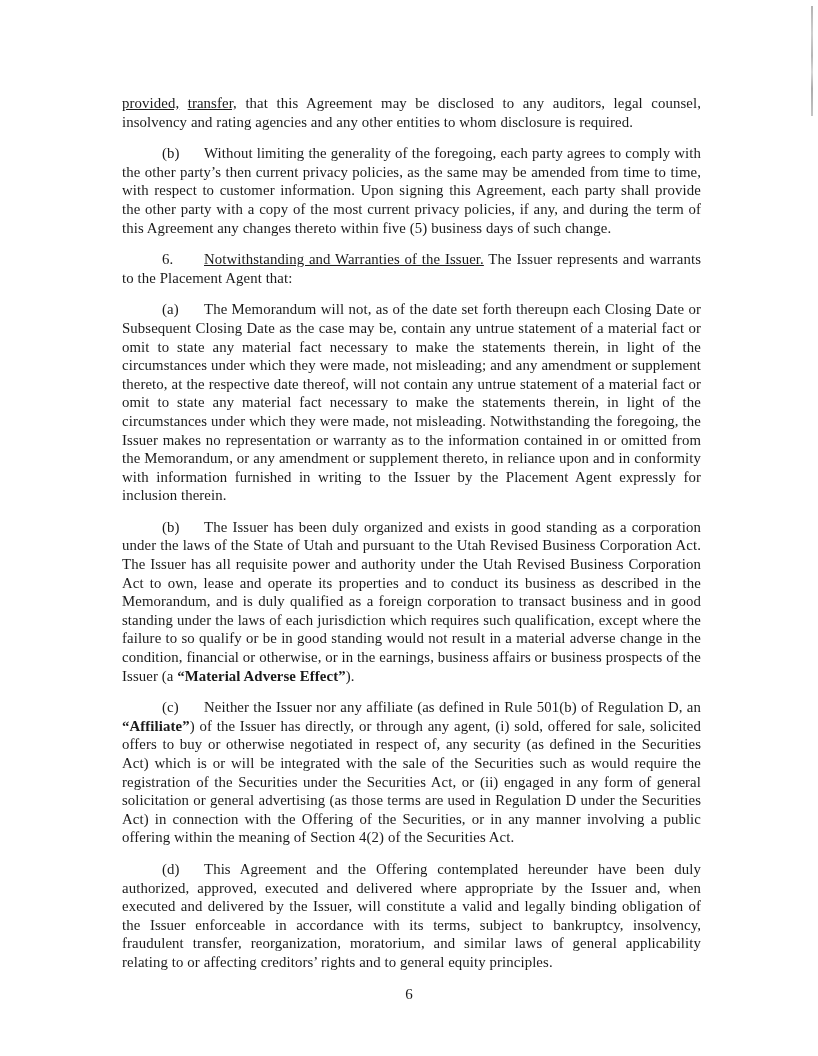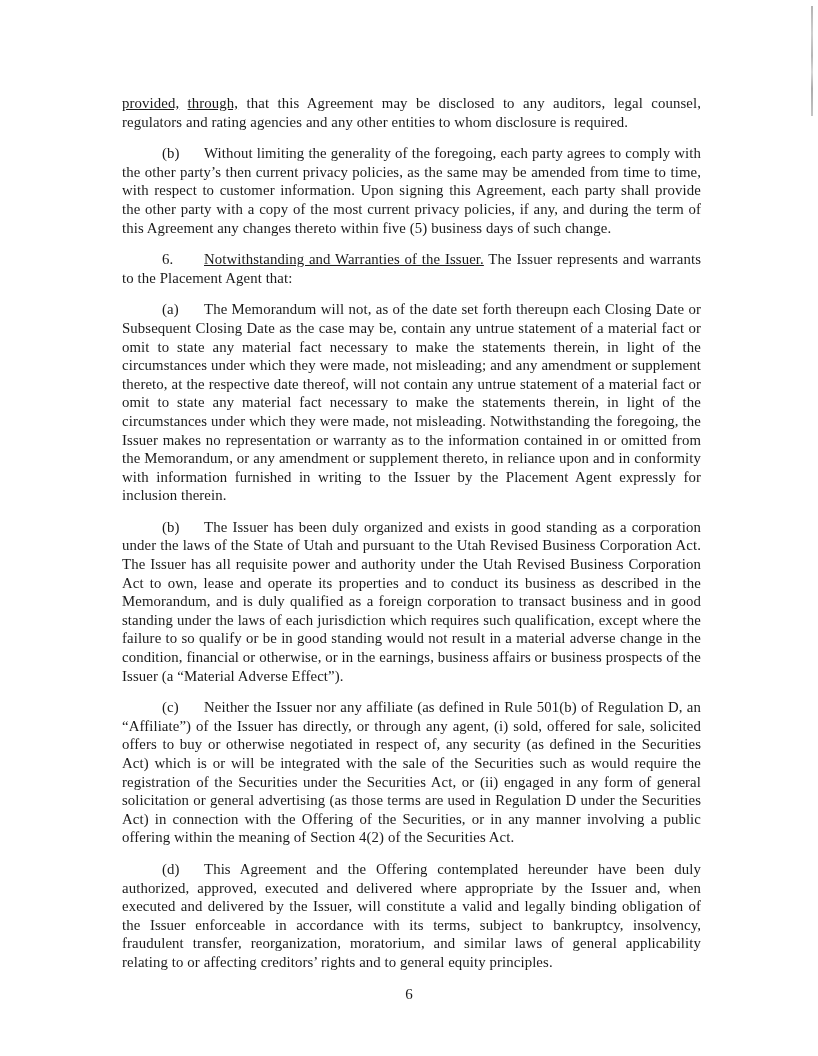--- a/index.html
+++ b/index.html
@@ -33,21 +33,21 @@
     text-indent: 40px;
   }
   p.para.noindent { text-indent: 0; }
   .plabel {
     display: inline-block;
     width: 42px;
     text-indent: 0;
     vertical-align: baseline;
   }
   .u { text-decoration: underline; }
-  .b { font-weight: normal; }
+  .b { font-weight: bold; }
   .pagenum {
     position: absolute;
     left: 0;
     top: 986px;
     width: 818px;
     text-align: center;
     font-size: 15px;
     color: #1a1a1a;
   }
   .scan-artifact {
@@ -64,21 +64,21 @@
 </style>
 </head>
 <body>
 
 <div class="page">
 
   <div class="scan-artifact"></div>
 
   <div class="textblock">
 
-    <p class="para noindent"><span class="u">provided,</span><span> </span><span class="u">through,</span><span> that this Agreement may be disclosed to any auditors, legal counsel, regulators and rating agencies and any other entities to whom disclosure is required.</span></p>
+    <p class="para noindent"><span class="u">provided,</span><span> </span><span class="u">transfer,</span><span> that this Agreement may be disclosed to any auditors, legal counsel, insolvency and rating agencies and any other entities to whom disclosure is required.</span></p>
 
     <p class="para"><span class="plabel">(b)</span><span>Without limiting the generality of the foregoing, each party agrees to comply with the other party’s then current privacy policies, as the same may be amended from time to time, with respect to customer information.  Upon signing this Agreement, each party shall provide the other party with a copy of the most current privacy policies, if any, and during the term of this Agreement any changes thereto within five (5) business days of such change.</span></p>
 
     <p class="para"><span class="plabel">6.</span><span class="u">Notwithstanding and Warranties of the Issuer.</span><span>  The Issuer represents and warrants to the Placement Agent that:</span></p>
 
     <p class="para"><span class="plabel">(a)</span><span>The Memorandum will not, as of the date set forth thereupn each Closing Date or Subsequent Closing Date as the case may be, contain any untrue statement of a material fact or omit to state any material fact necessary to make the statements therein, in light of the circumstances under which they were made, not misleading; and any amendment or supplement thereto, at the respective date thereof, will not contain any untrue statement of a material fact or omit to state any material fact necessary to make the statements therein, in light of the circumstances under which they were made, not misleading. Notwithstanding the foregoing, the Issuer makes no representation or warranty as to the information contained in or omitted from the Memorandum, or any amendment or supplement thereto, in reliance upon and in conformity with information furnished in writing to the Issuer by the Placement Agent expressly for inclusion therein.</span></p>
 
     <p class="para"><span class="plabel">(b)</span><span>The Issuer has been duly organized and exists in good standing as a corporation under the laws of the State of Utah and pursuant to the Utah Revised Business Corporation Act. The Issuer has all requisite power and authority under the Utah Revised Business Corporation Act to own, lease and operate its properties and to conduct its business as described in the Memorandum, and is duly qualified as a foreign corporation to transact business and in good standing under the laws of each jurisdiction which requires such qualification, except where the failure to so qualify or be in good standing would not result in a material adverse change in the condition, financial or otherwise, or in the earnings, business affairs or business prospects of the Issuer (a </span><span class="b">“Material Adverse Effect”</span><span>).</span></p>
 
     <p class="para"><span class="plabel">(c)</span><span>Neither the Issuer nor any affiliate (as defined in Rule 501(b) of Regulation D, an </span><span class="b">“Affiliate”</span><span>) of the Issuer has directly, or through any agent, (i) sold, offered for sale, solicited offers to buy or otherwise negotiated in respect of, any security (as defined in the Securities Act) which  is or will be integrated with the sale of the Securities such as would require the registration of the Securities under the Securities Act, or (ii) engaged in any form of general solicitation or general advertising (as those terms are used in Regulation D under the Securities Act) in connection with the Offering of the Securities, or in any manner involving a public offering within the meaning of Section 4(2) of the Securities Act.</span></p>

